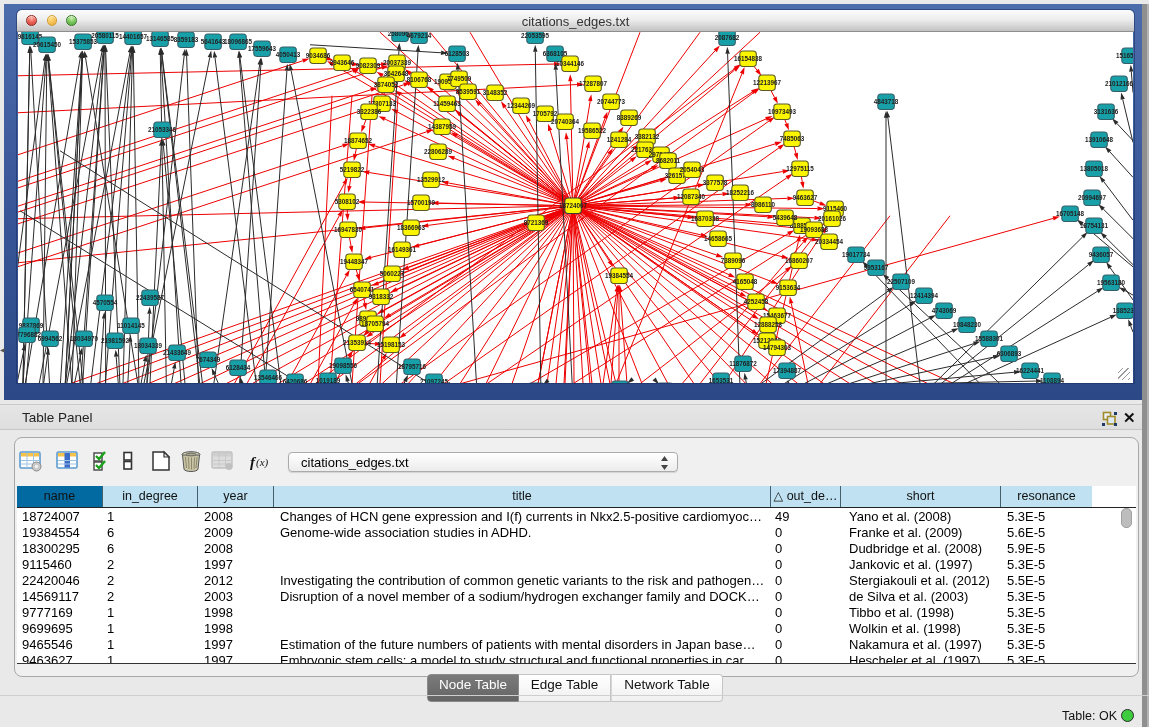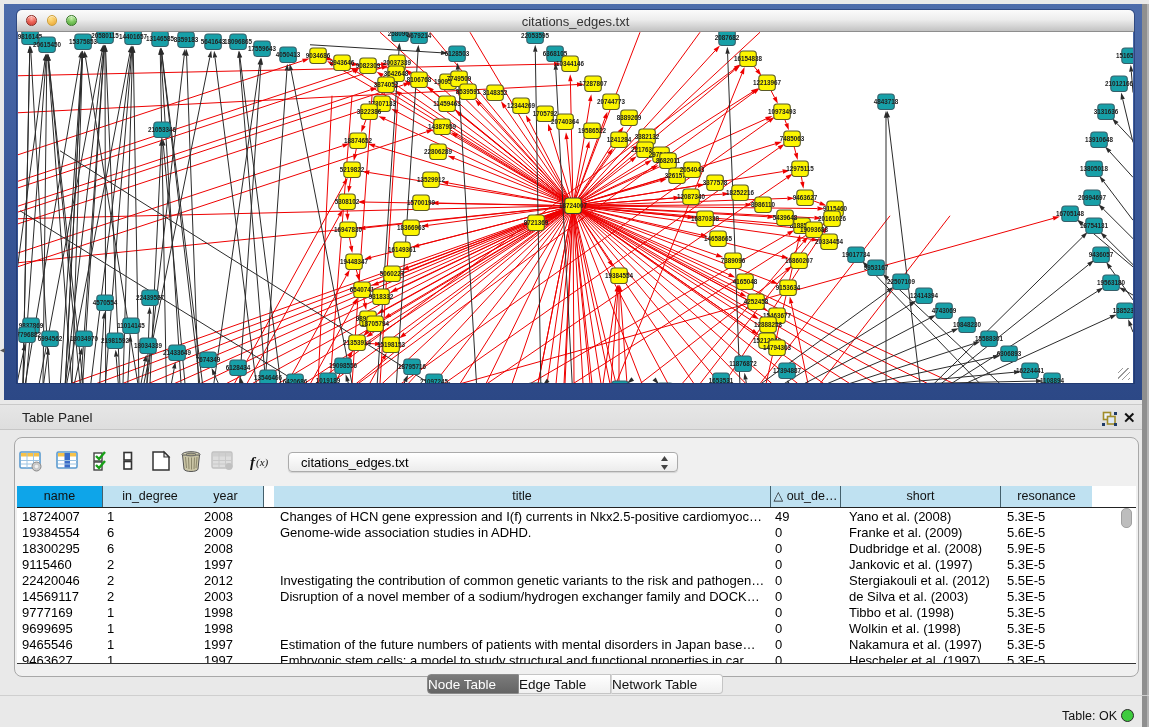--- a/index.html
+++ b/index.html
@@ -11,21 +11,21 @@
 .tl.g{left:66px;background:radial-gradient(circle at 50% 28%,#c8efae 0%,#7cc95e 45%,#4f9e3a 100%);border:1px solid #3c7a2c;box-shadow:inset 0 1px 1px rgba(255,255,255,.7)}
 .wtitle{position:absolute;top:4px;width:100%;text-align:center;font-size:13px;color:#333}
 .canvas{position:absolute;left:18px;top:31.5px;width:1115px;height:351.5px;background:#fff;overflow:hidden}
 .grip{position:absolute;right:3px;bottom:3px;width:12px;height:12px;background:
  repeating-linear-gradient(135deg,transparent 0 3px,#9a9a9a 3px 4px)}
 .panel-title{position:absolute;left:0;top:404px;width:1142px;height:26px;background:linear-gradient(#e6e6e6,#dedede);border-top:1px solid #c9c9c9;border-bottom:1px solid #c6c6c6;font-size:13.5px;color:#222;line-height:26px;padding-left:22px}
 .box{position:absolute;left:14px;top:437px;width:1125px;height:240px;background:#f0f0f0;border:1px solid #a8a8a8;border-radius:8px}
 .thead{position:absolute;top:486px;height:21px;background:#bfe1f1;border-right:1px solid #44606c;font-size:12.5px;text-align:center;line-height:21px;color:#111}
 .trow{position:absolute;left:0;width:1119px;height:16px;font-size:13px;color:#000}
 .trow span{position:absolute;top:1px;white-space:nowrap}
-.tabseg{position:absolute;top:674px;height:20px;font-size:13.5px;line-height:20px;}
+.tabseg{position:absolute;top:674px;height:28px;font-size:13.5px;line-height:20px;text-align:center}
 </style></head><body>
 <div style="position:absolute;left:0;top:0;width:1149px;height:4px;background:#e9e9e9"></div>
 <div class="desktop"></div>
 <div style="position:absolute;left:0;top:4px;width:4px;height:396px;background:#e9e9e9"></div>
 <div style="position:absolute;left:1147px;top:4px;width:2px;height:723px;background:#b5b5b5"></div>
 <div style="position:absolute;left:1142px;top:4px;width:5px;height:723px;background:#8f8f8f"></div>
 <div style="position:absolute;left:0;top:347px;width:4px;height:7px;color:#555;font-size:6px;line-height:7px">◀</div>
 <div class="win">
   <div class="titlebar">
     <div class="wtitle">citations_edges.txt</div>
@@ -927,23 +927,23 @@
 
 <div style="position:absolute;left:288px;top:452px;width:390px;height:20px;border:1px solid #ababab;border-radius:4px;background:linear-gradient(#ffffff,#ececec);box-shadow:0 1px 1px rgba(0,0,0,.12)">
  <div style="position:absolute;left:12px;top:2px;font-size:13px;color:#000">citations_edges.txt</div>
  <svg width="9" height="14" viewBox="0 0 9 14" style="position:absolute;right:8px;top:3px">
   <path d="M4.5 0 L8 5 H1 Z" fill="#444"></path>
       <path d="M4.5 14 L1 9 H8 Z" fill="#444"></path>
  </svg>
 </div>
 
 <div style="position:absolute;left:17px;top:486px;width:1119px;height:21px;background:#fff"></div>
-<div class="thead" style="left:17px;width:86px;background:#0ea5e9">name</div>
+<div class="thead" style="left:17px;width:86px;background:#0369a1">name</div>
 <div class="thead" style="left:103px;width:95px">in_degree</div>
-<div class="thead" style="left:188px;width:76px">year</div>
+<div class="thead" style="left:198px;width:76px">year</div>
 <div class="thead" style="left:274px;width:497px">title</div>
 <div class="thead" style="left:771px;width:70px">△ out_de…</div>
 <div class="thead" style="left:841px;width:160px">short</div>
 <div class="thead" style="left:1001px;width:91px;border-right:none">resonance</div>
 <div style="position:absolute;left:17px;top:506.5px;width:1119px;height:1.5px;background:#222"></div>
 
 <div style="position:absolute;left:17px;top:508px;width:1119px;height:155px;background:#fff;overflow:hidden">
     <div class="trow" style="top:0px">
       <span style="left:5px">18724007</span>
       <span style="left:90px">1</span>

